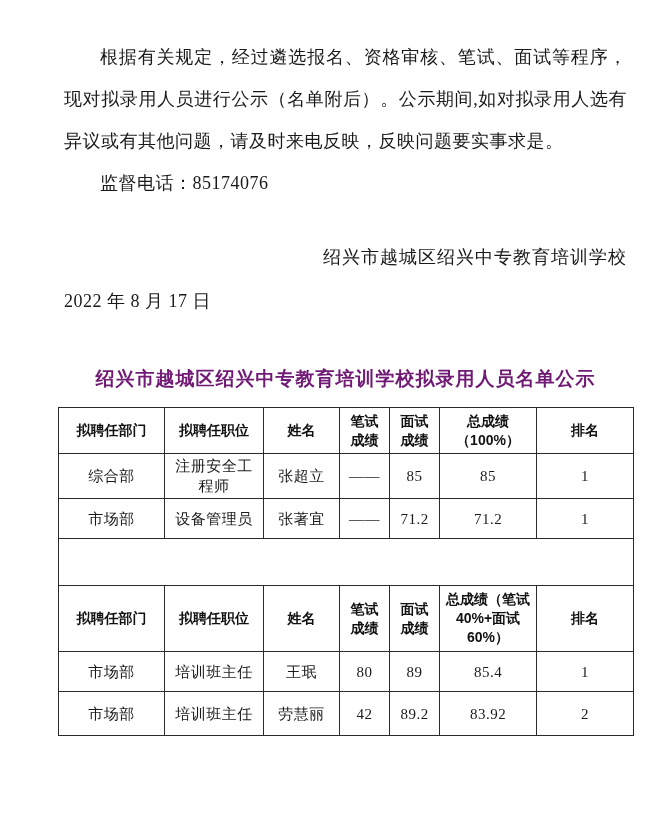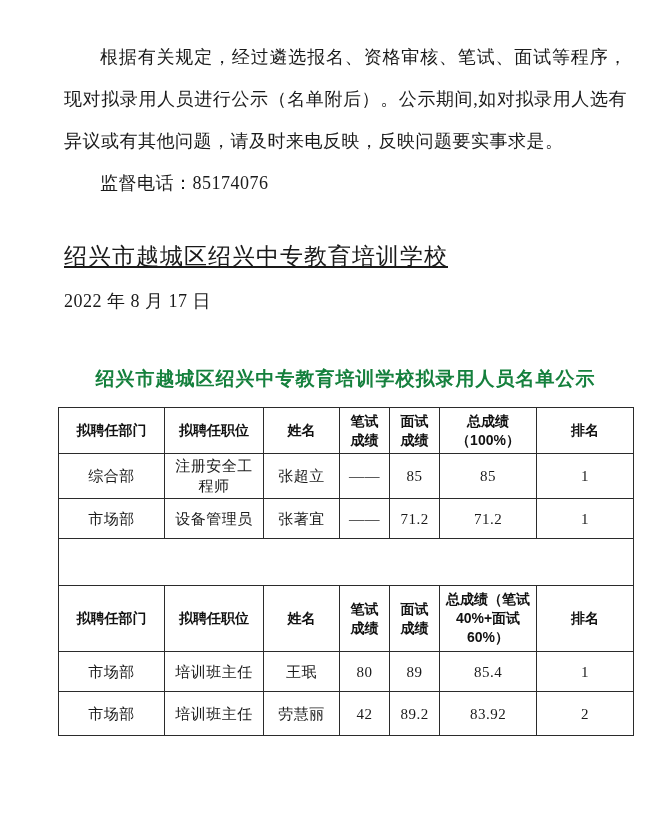--- a/index.html
+++ b/index.html
@@ -24,24 +24,24 @@
   }
   .indent-line {
     margin: 0;
     font-size: 18px;
     line-height: 42px;
     text-indent: 2em;
     letter-spacing: 0.5px;
   }
   .signature {
     margin: 32px 0 0 0;
-    font-size: 23px;
+    font-size: 18px;
     line-height: 42px;
+    text-align: right;
     letter-spacing: 1px;
-    text-decoration: underline;
   }
   .sig-date {
     margin: 2px 0 0 0;
     font-size: 18px;
     line-height: 42px;
     text-align: left;
     padding-right: 16px;
     letter-spacing: 0.5px;
   }
   .table-block {
@@ -49,21 +49,21 @@
     margin-left: -6px;
   }
   .table-title {
     margin: 36px 0 0 0;
     font-size: 19px;
     line-height: 42px;
     font-weight: bold;
     text-align: center;
     letter-spacing: 1px;
     font-family: "Liberation Sans", "DejaVu Sans", sans-serif;
-    color: #15803d;
+    color: #701a75;
   }
   table.roster {
     border-collapse: collapse;
     table-layout: fixed;
     width: 575px;
     margin-top: 7px;
   }
   table.roster th, table.roster td {
     border: 1px solid #2b2b2b;
     text-align: center;

